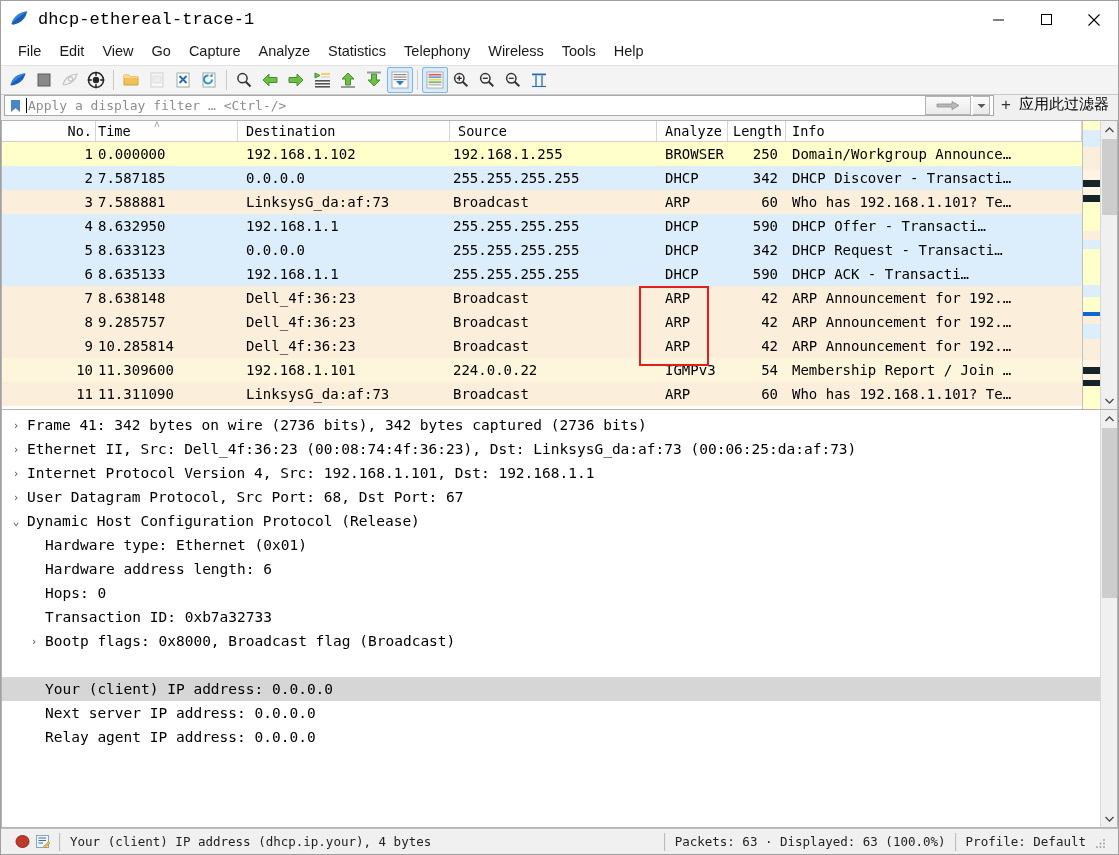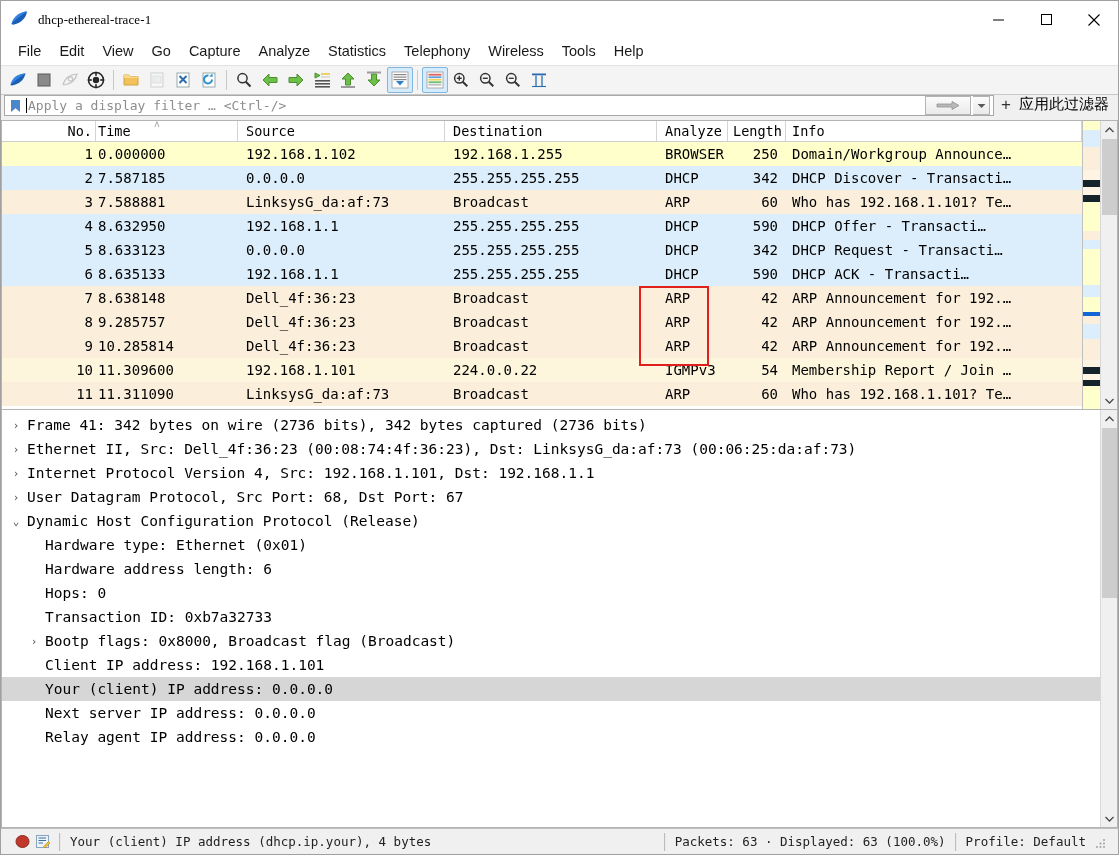--- a/index.html
+++ b/index.html
@@ -20,22 +20,22 @@
 
   
   .titlebar {
     height: 37px; min-height: 37px;
     background: #ffffff;
     display: flex; align-items: center;
     position: relative;
   }
   .title-icon { margin-left: 9px; margin-right: 9px; width: 19px; height: 19px; display:block; }
   .title-text {
-    font-size: 13px; color: #000; letter-spacing: .1px;
-    font-family: Liberation Serif, serif;
+    font-size: 17px; color: #000; letter-spacing: .1px;
+    font-family: Liberation Mono, monospace;
   }
   .win-buttons { position: absolute; right: 0; top: 0; height: 37px; display: flex; }
   .win-btn {
     width: 48px; height: 37px; display: flex; align-items: center; justify-content: center;
     background: transparent; border: none; cursor: default;
   }
 
   
   .menubar {
     height: 27px; min-height: 27px;
@@ -447,22 +447,22 @@
     <span class="filter-plus">+</span>
     <span class="filter-cn">应用此过滤器</span>
   </div>
 
   <div class="packet-list">
     <div class="plist-body-wrap">
       <div class="plist-cols">
         <div class="plist-header">
           <div class="ph-cell c-no">No.</div>
           <div class="ph-cell c-time">Time</div>
+          <div class="ph-cell c-dst">Destination</div>
           <div class="ph-cell c-src">Source</div>
-          <div class="ph-cell c-dst">Destination</div>
           <div class="ph-cell c-proto">Analyze</div>
           <div class="ph-cell c-len">Length</div>
           <div class="ph-cell c-info">Info</div>
           <span class="sort-arrow">˄</span>
         </div>
         <div id="plist-rows">
             <div class="prow" style="background: rgb(255, 255, 204);">
               <div class="pcell c-no">1</div>
               <div class="pcell c-time">0.000000</div>
               <div class="pcell c-src">192.168.1.102</div>
@@ -643,21 +643,20 @@
         <div class="drow">
           <span class="dtwisty empty indent1">·</span>
           <span class="dlabel">Transaction ID: 0xb7a32733</span>
         </div>
         <div class="drow">
           <span class="dtwisty indent1">›</span>
           <span class="dlabel">Bootp flags: 0x8000, Broadcast flag (Broadcast)</span>
         </div>
         <div class="drow">
           <span class="dtwisty empty indent1">·</span>
-          <span class="dlabel">Client IP address: 192.168.1.101</span>
         </div>
         <div class="drow selected">
           <span class="dtwisty empty indent1">·</span>
           <span class="dlabel">Your (client) IP address: 0.0.0.0</span>
         </div>
         <div class="drow">
           <span class="dtwisty empty indent1">·</span>
           <span class="dlabel">Next server IP address: 0.0.0.0</span>
         </div>
         <div class="drow">

